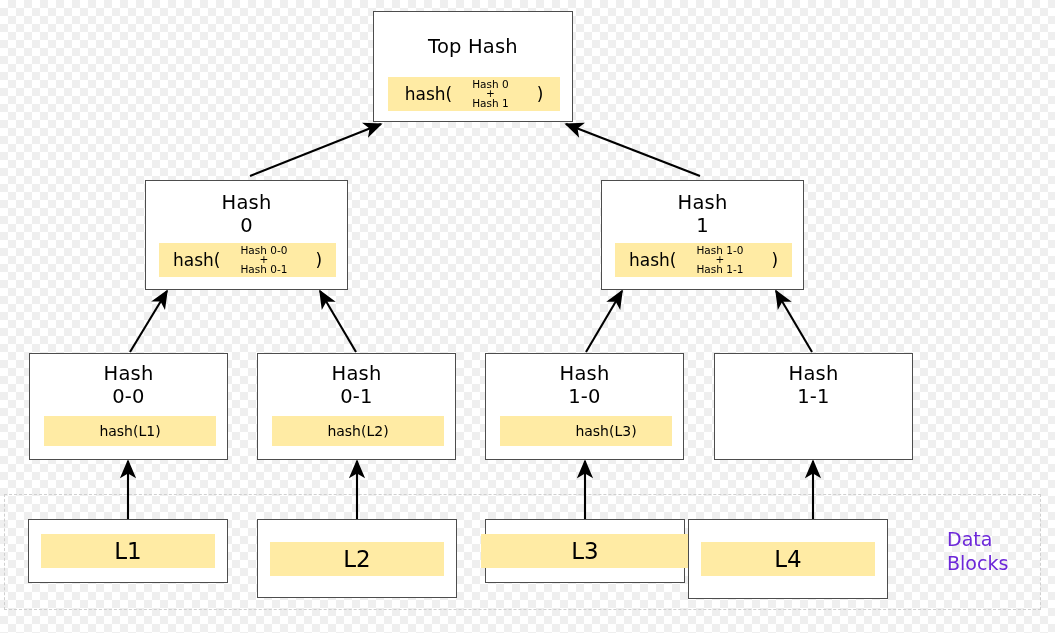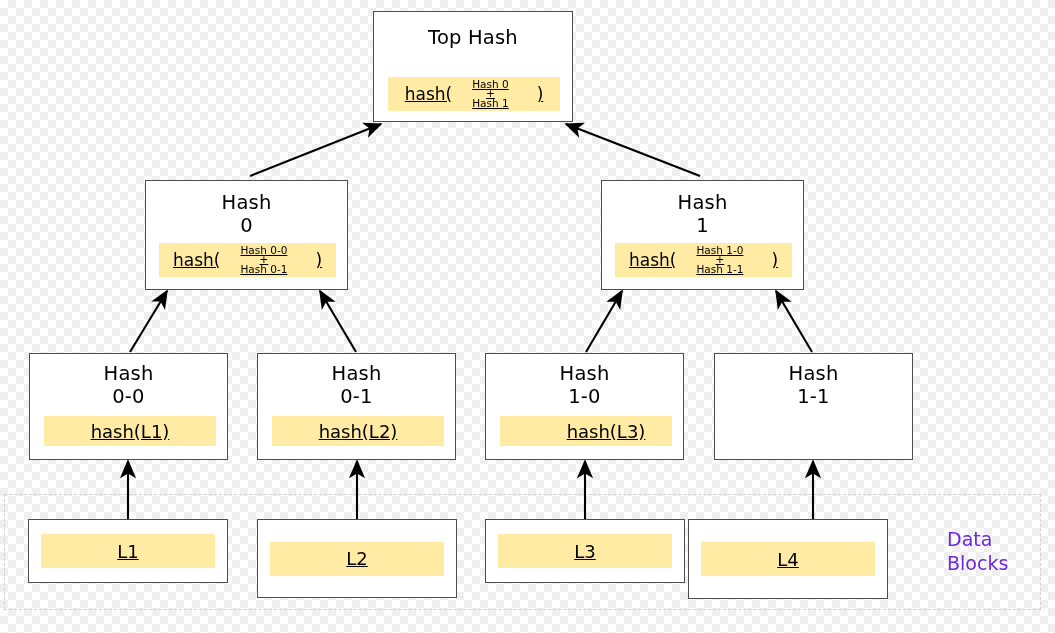--- a/index.html
+++ b/index.html
@@ -55,21 +55,20 @@
     font-size: 19.5px;
     letter-spacing: 0.2px;
   }
   .hl {
     background: #ffeba4;
     display: flex;
     align-items: center;
     justify-content: center;
     box-sizing: border-box;
     color: #000;
-    text-decoration: underline;
   }
   
   .pill-composite {
     font-size: 17px;
     gap: 0px;
   }
   .pill-composite .fn-open { padding-right: 2px; }
   .pill-composite .fn-close { padding-left: 2px; }
   .stacked {
     display: inline-flex;
@@ -79,25 +78,25 @@
     font-size: 10.5px;
     line-height: 1.08;
     margin: 0 26px 0 18px;
   }
   .stacked .plus {
     font-size: 10.5px;
     line-height: 0.72;
   }
   
   .pill-leaf {
-    font-size: 18px;
+    font-size: 14px;
   }
   
   .pill-data {
-    font-size: 18px;
+    font-size: 23px;
   }
   .data-label {
     position: absolute;
     font-size: 19px;
     color: #6d28d9;
     line-height: 1.25;
     white-space: pre-line;
     text-align: left;
   }
 </style>
@@ -124,21 +123,21 @@
       <line x1="586" y1="352" x2="622" y2="291"></line>
       <line x1="812" y1="352" x2="776" y2="291"></line>
 
       <line x1="128" y1="519" x2="128" y2="461"></line>
       <line x1="357" y1="519" x2="357" y2="461"></line>
       <line x1="585" y1="519" x2="585" y2="461"></line>
       <line x1="813" y1="519" x2="813" y2="461"></line>
     </g>
   </svg>
 
-  <div class="node" style="left:373px; top:11px; width:200px; height:111px; padding-top:14px;">
+  <div class="node" style="left:373px; top:11px; width:200px; height:111px; padding-top:23px;">
     <div class="node-title">Top Hash</div>
     <div class="hl pill-composite" style="position:absolute; left:14px; top:65px; width:172px; height:34px;">
       <span class="fn-open">hash(</span>
       <span class="stacked">
         <span>Hash 0</span>
         <span class="plus">+</span>
         <span>Hash 1</span>
       </span>
       <span class="fn-close">)</span>
     </div>
@@ -197,21 +196,21 @@
 
   <div class="node" style="left:28px; top:519px; width:200px; height:64px; justify-content:center;">
     <div class="hl pill-data" style="width:174px; height:34px;">L1</div>
   </div>
 
   <div class="node" style="left:257px; top:519px; width:200px; height:79px; justify-content:center;">
     <div class="hl pill-data" style="width:174px; height:34px;">L2</div>
   </div>
 
   <div class="node" style="left:485px; top:519px; width:200px; height:64px; justify-content:center;">
-    <div class="hl pill-data" style="width:174px; height:34px;">L3</div>
+    <div class="hl pill-data" style="width:208px; height:34px;">L3</div>
   </div>
 
   <div class="node" style="left:688px; top:519px; width:200px; height:80px; justify-content:center;">
     <div class="hl pill-data" style="width:174px; height:34px;">L4</div>
   </div>
 
   <div class="data-label" style="left:947px; top:528px; width:95px;">Data
 Blocks</div>
 
 </div>

